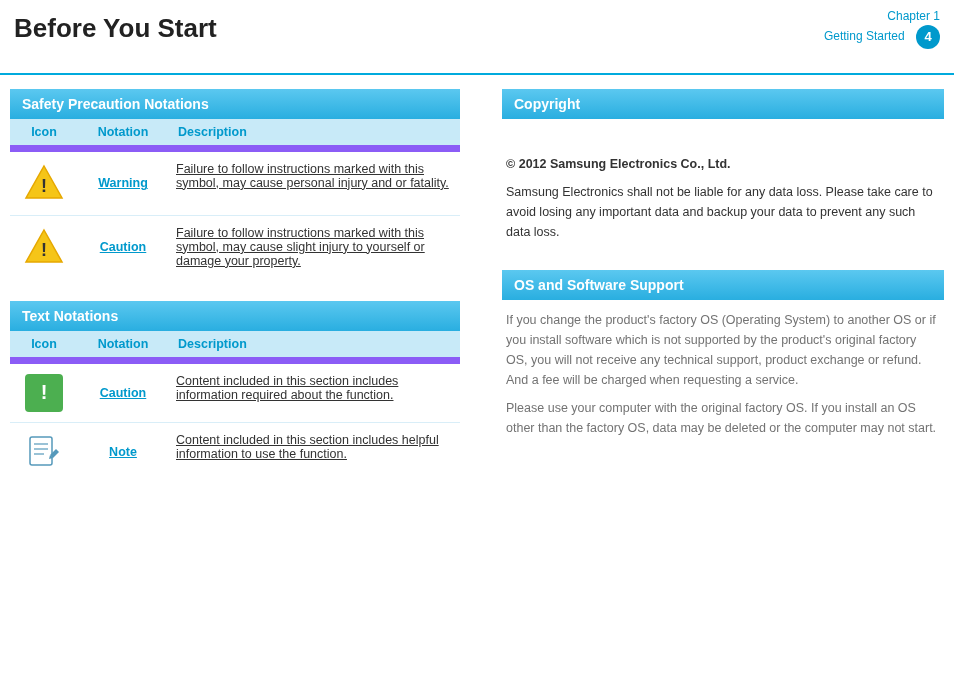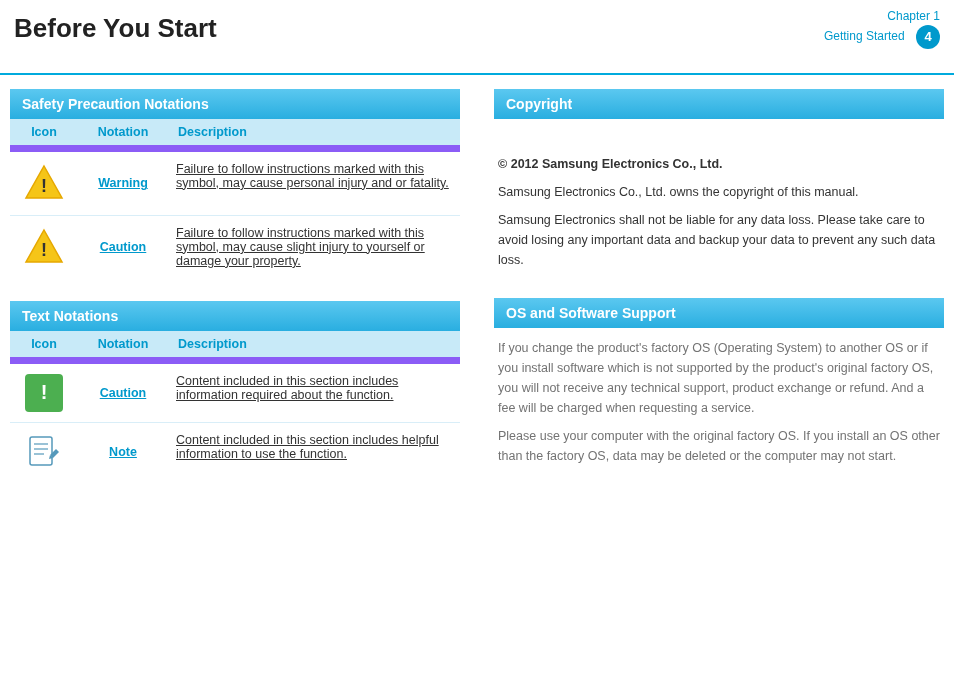--- a/index.html
+++ b/index.html
@@ -43,21 +43,21 @@
       height: 24px;
       font-weight: bold;
       font-size: 13px;
       margin-left: 8px;
       vertical-align: middle;
     }
 
     
     .main-content {
       display: flex;
-      gap: 8px;
+      gap: 16px;
       padding: 14px 10px 14px 10px;
     }
     .left-col {
       width: 466px;
       padding-right: 16px;
     }
     .right-col {
       flex: 1;
       padding-left: 10px;
     }
@@ -281,21 +281,20 @@
   </div>
 
   <div class="right-col">
 
     <div class="copyright-section">
       <div class="section-header">
         <span>Copyright</span>
       </div>
       <div class="copyright-text">
         <p class="bold-line">© 2012 Samsung Electronics Co., Ltd.</p>
-        <p>Samsung Electronics Co., Ltd. owns the copyright of this manual.</p>
         <p>Samsung Electronics shall not be liable for any data loss. Please take care to avoid losing any important data and backup your data to prevent any such data loss.</p>
       </div>
     </div>
 
     <div class="os-section">
       <div class="section-header">
         <span>OS and Software Support</span>
       </div>
       <div class="os-text">
         <p>If you change the product's factory OS (Operating System) to another OS or if you install software which is not supported by the product's original factory OS, you will not receive any technical support, product exchange or refund. And a fee will be charged when requesting a service.</p>

